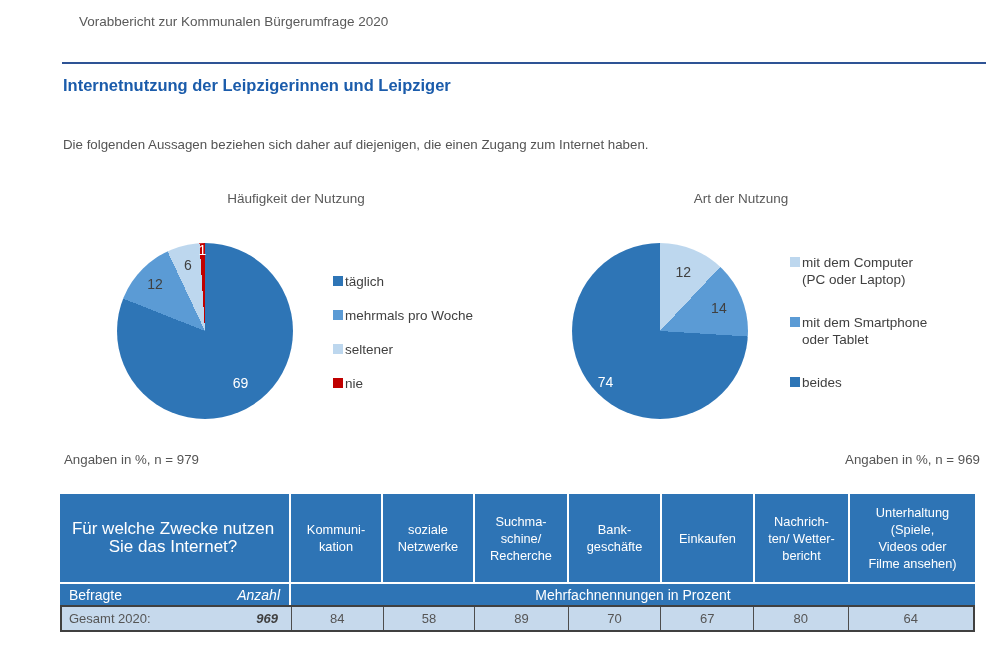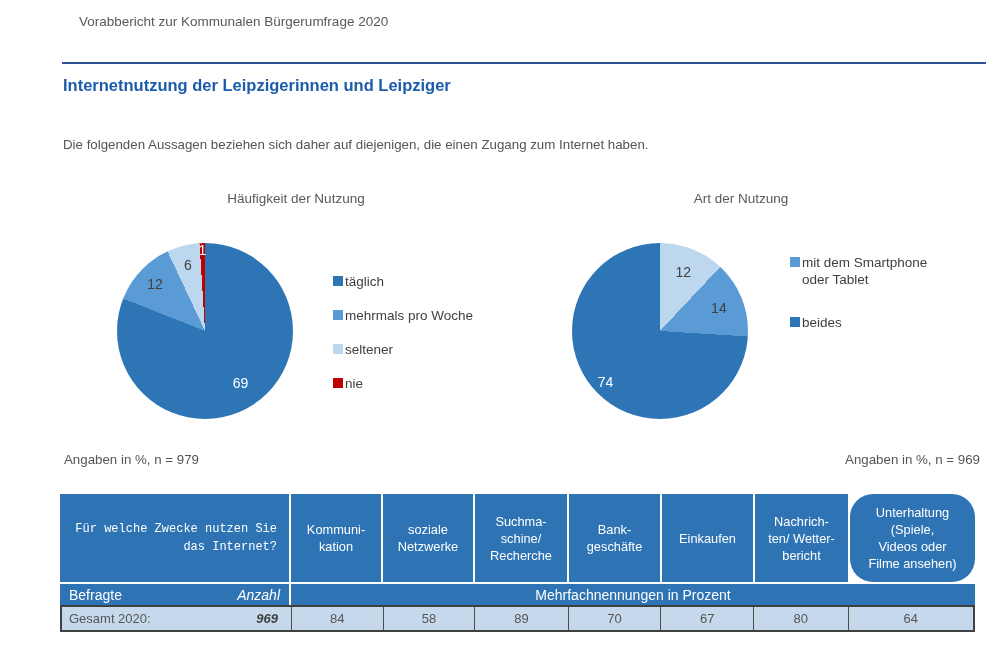--- a/index.html
+++ b/index.html
@@ -34,22 +34,22 @@
   #note-0 { left:64px; }
   #note-1 { left:702px; width:278px; text-align:right; }
 
   .utable { position:absolute; left:60px; top:494px; width:915px; }
   .t-row { display:flex; }
   .c0{width:231px;} .c1{width:92px;} .c2{width:92px;} .c3{width:94px;}
   .c4{width:93px;} .c5{width:93px;} .c6{width:95px;} .c7{width:125px;}
   .t-head { height:90px; border-bottom:2px solid #fff; }
   .t-head .cell { background:#2E74B5; color:#fff; display:flex; align-items:center; justify-content:center;
                   text-align:center; font-size:12.8px; line-height:17px; border-right:2px solid #fff; white-space:pre-line; }
-  .t-head .cell:last-child { border-right:none;border-radius:23px; }
-  .t-head .qcell { justify-content:flex-start; text-align:right; padding:0 12px 0 9px; font-size:12px; line-height:18px; white-space:normal;font-family:Liberation Mono, monospace; }
+  .t-head .cell:last-child { border-right:none; }
+  .t-head .qcell { justify-content:flex-start; text-align:center; padding:0 12px 0 9px; font-size:17px; line-height:18px; white-space:normal; }
   .t-sub { height:21px; background:#2E74B5; color:#fff; font-size:14px; }
   .sub1 { display:flex; justify-content:space-between; align-items:center; padding:0 9px; border-right:2px solid #fff; }
   .band { flex:1; display:flex; align-items:center; justify-content:center; }
   .italic { font-style:italic; }
   .t-data { height:27px; background:#C6D9EC; border:2px solid #404040;justify-content:center; }
   .t-data .cell { display:flex; align-items:center; justify-content:center; font-size:13px; color:#555555; border-right:1px solid #4d4d4d; }
   .t-data .cell:last-child { border-right:none; }
   .t-data .gcell { justify-content:space-between; padding:0 13px 0 7px; }
   .row-anzahl { font-weight:bold; font-style:italic; color:#3f3f3f; }
 </style>
@@ -91,20 +91,25 @@
         <span class="lt">nie</span>
       </div>
     </div>
 
   <div class="pie" id="pie-1" style="background: conic-gradient(rgb(189, 215, 238) 0deg, rgb(189, 215, 238) 43.2deg, rgb(91, 155, 213) 43.2deg, rgb(91, 155, 213) 93.6deg, rgb(46, 117, 182) 93.6deg, rgb(46, 117, 182) 360deg);">
       <span class="pie-label" style="left: 111.324px; top: 29.0894px; color: rgb(64, 64, 64);">12</span>
       <span class="pie-label" style="left: 146.911px; top: 64.6756px; color: rgb(64, 64, 64);">14</span>
       <span class="pie-label" style="left: 33.4731px; top: 139.204px; color: rgb(255, 255, 255);">74</span>
     </div>
   <div class="legend" id="legend-1">
+      <div class="li">
+        <span class="sq" style="background: rgb(189, 215, 238);"></span>
+        <span class="lt">mit dem Computer
+(PC oder Laptop)</span>
+      </div>
       <div class="li">
         <span class="sq" style="background: rgb(91, 155, 213);"></span>
         <span class="lt">mit dem Smartphone
 oder Tablet</span>
       </div>
       <div class="li">
         <span class="sq" style="background: rgb(46, 117, 182);"></span>
         <span class="lt">beides</span>
       </div>
     </div>

